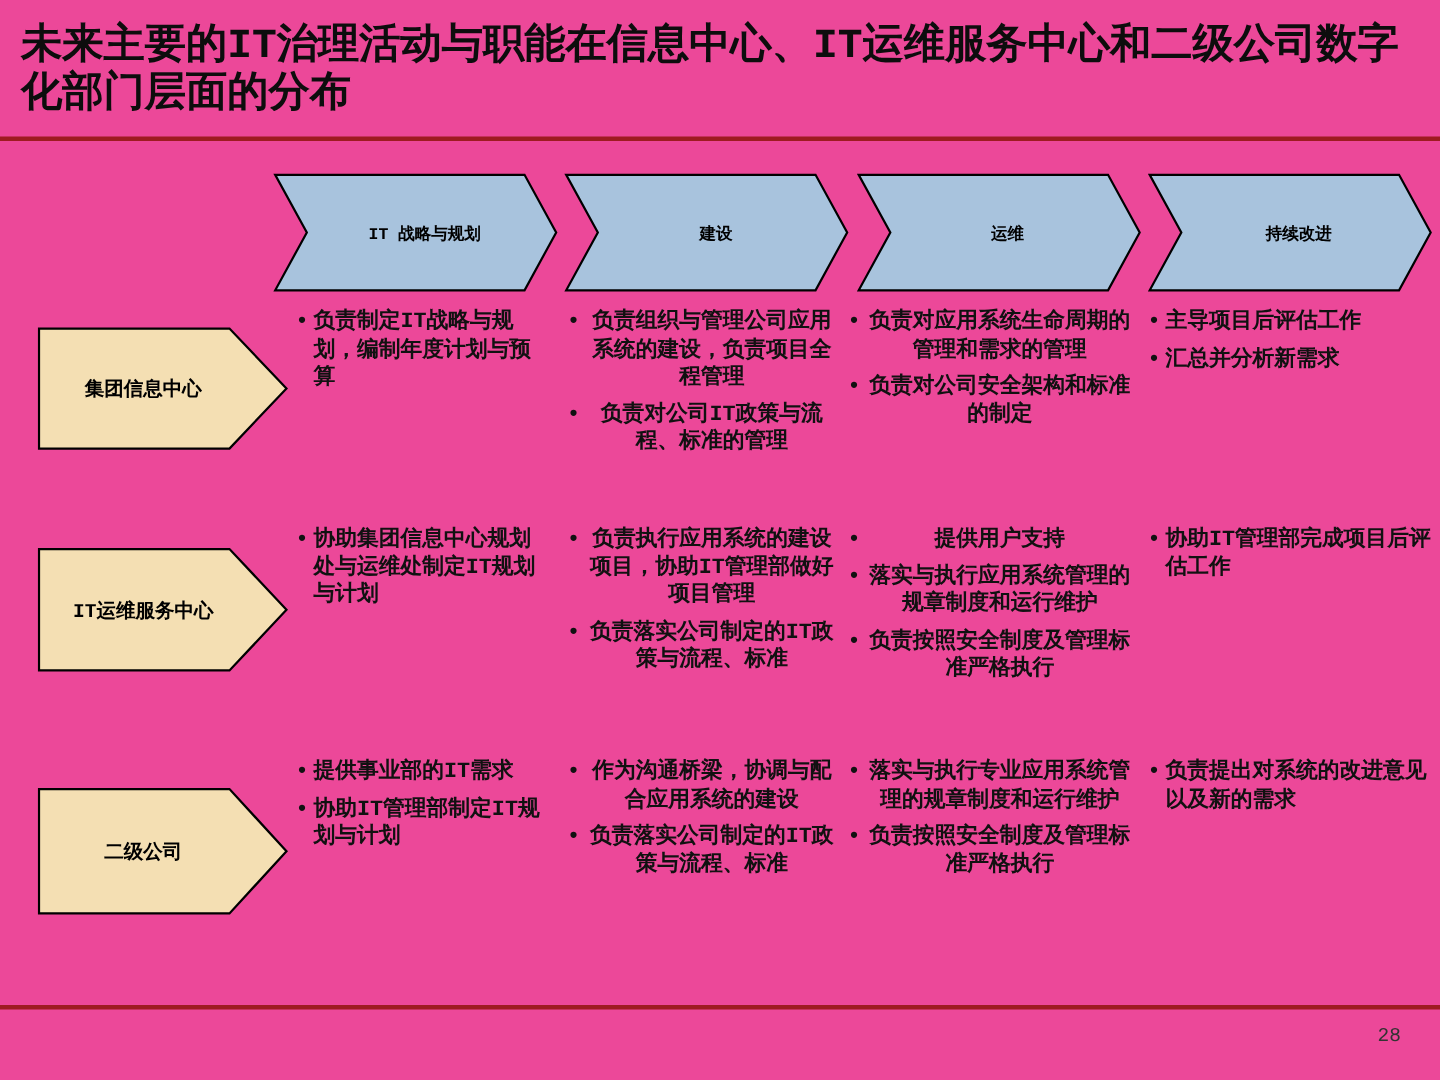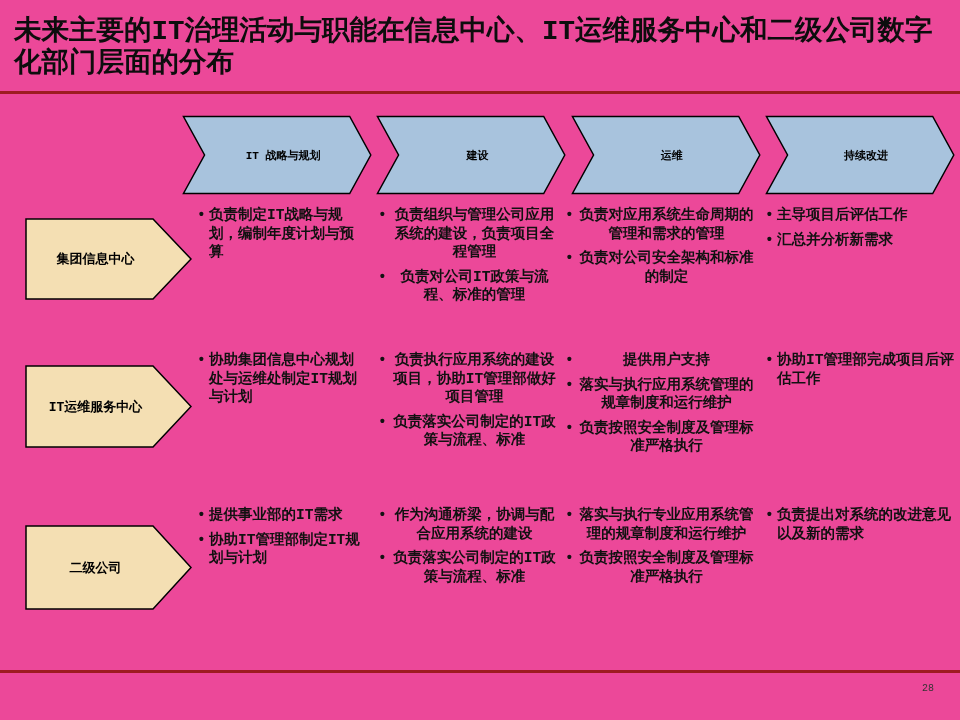--- a/index.html
+++ b/index.html
@@ -7,21 +7,21 @@
     position:relative;width:960px;height:720px;background:#ec4899;overflow:hidden;
     font-family:Liberation Mono, monospace;
   }
   .title{
     position:absolute;left:14px;top:16px;width:944px;
     font-size:27.5px;font-weight:bold;color:#0d0d0d;line-height:32px;letter-spacing:0;
   }
   .rule{position:absolute;left:0;width:960px;height:3px;}
   .rule-top{top:91px;}
   .rule-bottom{top:670px;}
-  .page-num{position:absolute;right:26px;top:683px;font-size:10px;color:#333;}
+  .page-num{position:absolute;right:26px;top:683px;font-size:13px;color:#333;}
 
   .chev-row{position:absolute;left:182px;top:115px;width:773px;height:80px;display:flex;gap:4px;}
   .chev{position:relative;flex:1;height:80px;}
   .chev svg{position:absolute;inset:0;width:100%;height:100%;}
   .chev .lbl{
     position:absolute;inset:0;display:flex;align-items:center;justify-content:center;
     padding-left:12px;font-size:11px;font-weight:bold;color:#000;
   }
 
   .rowarrow{position:absolute;left:25px;width:167px;}

